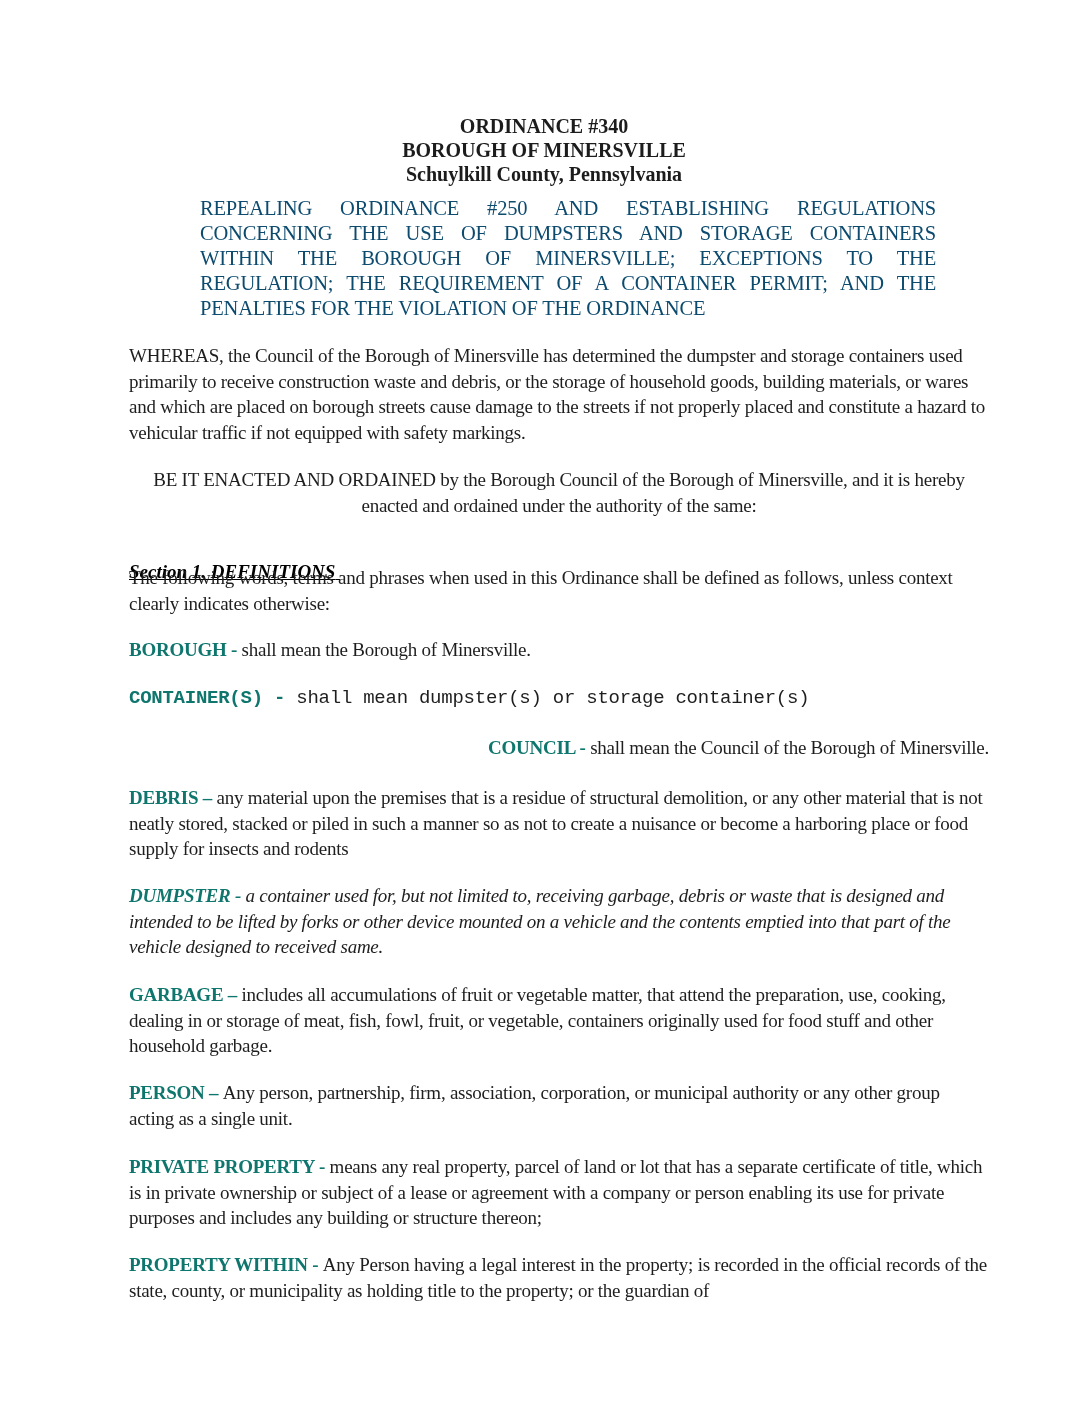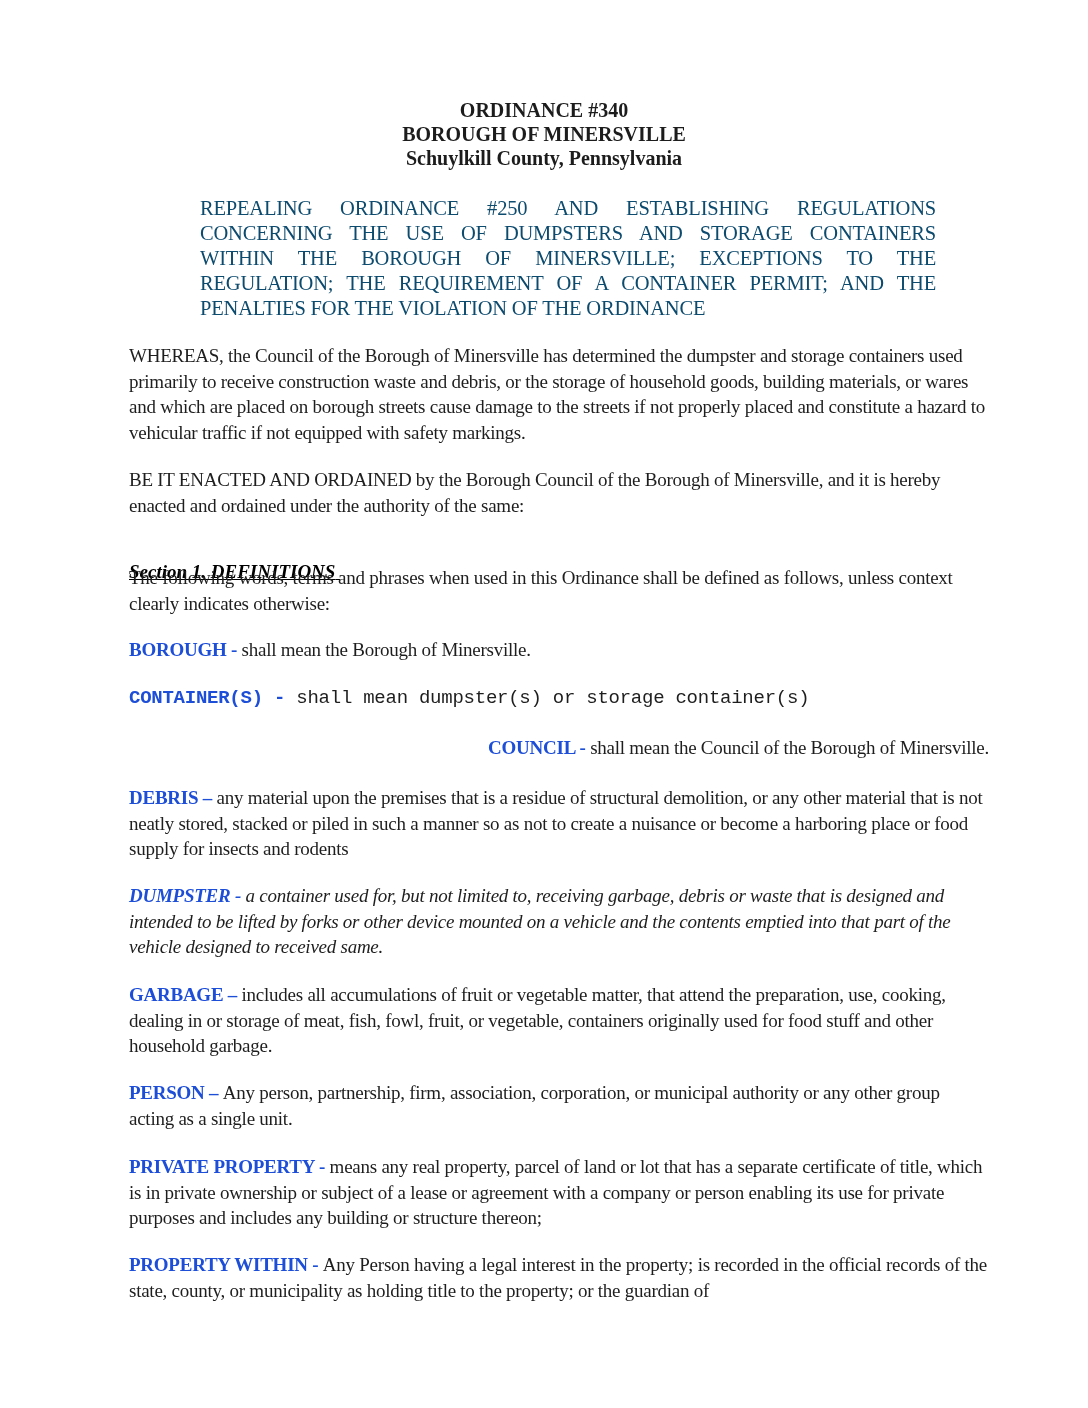--- a/index.html
+++ b/index.html
@@ -19,21 +19,21 @@
     position: absolute;
     left: 0; top: 0;
     width: 1088px;
     height: 1408px;
     background: #ffffff;
   }
   .header {
     position: absolute;
     left: 0;
     width: 1088px;
-    top: 98px;
+    top: 114px;
     text-align: center;
     font-weight: bold;
     font-size: 20px;
     line-height: 24px;
     color: #1c1c1c;
   }
   .header div { margin: 0; }
   .preamble {
     position: absolute;
     left: 200px;
@@ -58,21 +58,21 @@
     position: absolute;
     left: 129px;
     width: 860px;
     font-size: 19px;
     line-height: 25.5px;
     color: #1e1e1e;
     letter-spacing: -0.25px;
   }
   .term {
     font-weight: bold;
-    color: #1d4ed8;
+    color: #0f766e;
   }
   .section-heading {
     position: absolute;
     left: 129px;
     top: 560px;
     font-size: 19px;
     line-height: 24px;
     font-weight: bold;
     font-style: italic;
     text-decoration: underline;
@@ -94,21 +94,21 @@
   <div class="preamble">
     <span class="line">REPEALING ORDINANCE #250 AND ESTABLISHING REGULATIONS</span>
     <span class="line">CONCERNING THE USE OF DUMPSTERS AND STORAGE CONTAINERS</span>
     <span class="line">WITHIN THE BOROUGH OF MINERSVILLE; EXCEPTIONS TO THE</span>
     <span class="line">REGULATION; THE REQUIREMENT OF A CONTAINER PERMIT; AND THE</span>
     <span class="line last">PENALTIES FOR THE VIOLATION OF THE ORDINANCE</span>
   </div>
 
   <div class="para" style="top:343px;">WHEREAS, the Council of the Borough of Minersville has determined the dumpster and storage containers used primarily to receive construction waste and debris, or the storage of household goods, building materials, or wares and which are placed on borough streets cause damage to the streets if not properly placed and constitute a hazard to vehicular traffic if not equipped with safety markings.</div>
 
-  <div class="para" style="top:467px;">BE IT ENACTED AND ORDAINED by the Borough Council of the Borough of Minersville, and it is hereby enacted and ordained under the authority of the same:</div>
+  <div class="para" style="top:467px;text-align:center;">BE IT ENACTED AND ORDAINED by the Borough Council of the Borough of Minersville, and it is hereby enacted and ordained under the authority of the same:</div>
 
   <div class="section-heading"><span>Section 1.  DEFINITIONS</span><span class="pad"> </span></div>
 
   <div class="para" style="top:565px;">The following words, terms and phrases  when  used in  this Ordinance  shall  be  defined  as follows, unless context clearly indicates otherwise:</div>
 
   <div class="para" style="top:637px;">
     <span class="term">BOROUGH</span><span class="term"> - </span><span>shall mean the Borough of Minersville.</span>
   </div>
 
   <div class="para" style="top:686px;font-family:Liberation Mono, monospace;">

